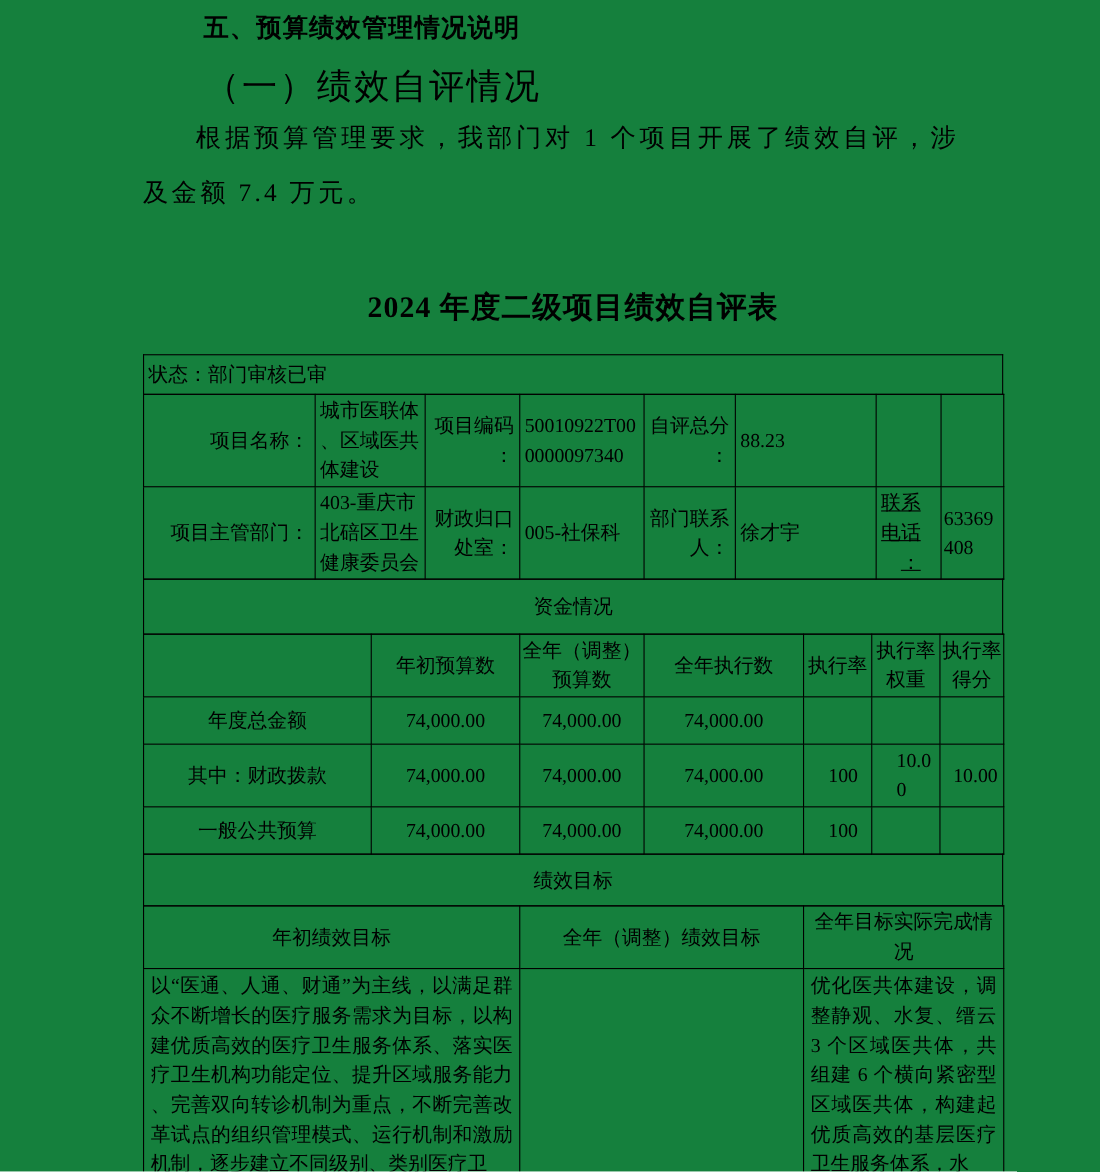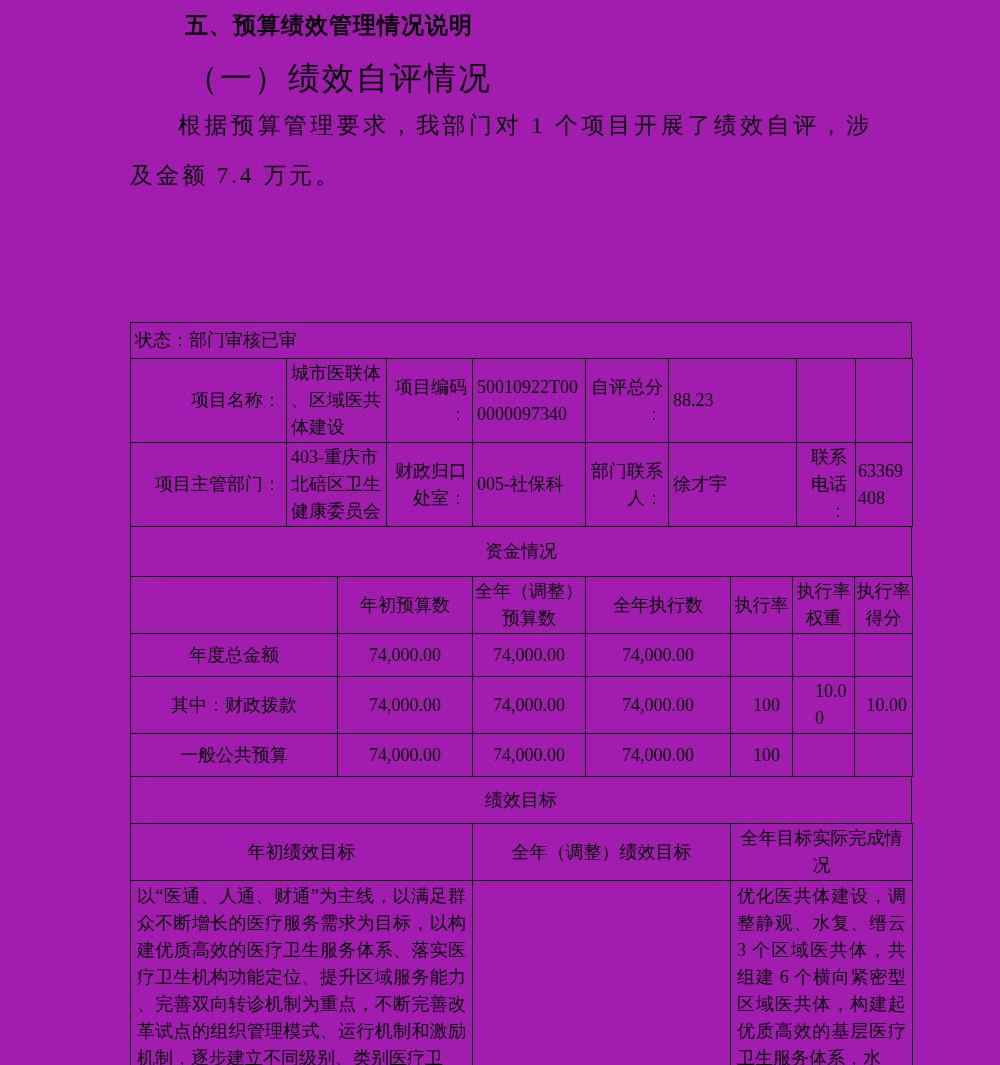--- a/index.html
+++ b/index.html
@@ -1,18 +1,18 @@
 <!DOCTYPE html>
 <html><head>
 <meta charset="utf-8">
 <style>
   html,body { margin:0; padding:0; background:#ffffff; }
   .page {
     position:relative; width:1000px; height:1065px; overflow:hidden;
-    background:#a21caf; color:#000;
+    background:#15803d; color:#000;
     font-family:"Liberation Serif", serif;
   }
   .h1 {
     position:absolute; left:185px; top:10px; margin:0;
     font-family:"Liberation Sans", sans-serif;
     font-size:23px; font-weight:700; letter-spacing:1px;
   }
   .h2 {
     position:absolute; left:186px; top:57px; margin:0;
     font-size:32px; font-weight:400; letter-spacing:2px;
@@ -58,20 +58,21 @@
   }
 </style>
 </head>
 <body>
 
 <div class="page">
 
   <h1 class="h1">五、预算绩效管理情况说明</h1>
   <h2 class="h2">（一）绩效自评情况</h2>
   <p class="para">根据预算管理要求，我部门对 1 个项目开展了绩效自评，涉及金额 7.4 万元。</p>
+  <p class="tbl-title">2024 年度二级项目绩效自评表</p>
 
   <div class="tables">
 
     <table class="status-t">
       <tbody>
           <tr>
         <td>状态：部门审核已审</td>
       </tr>
     </tbody>
       </table>
@@ -98,21 +99,21 @@
         <td class="val"></td>
         <td class="val"></td>
       </tr>
       <tr class="info-r1">
         <td class="lbl">项目主管部门：</td>
         <td class="val">403-重庆市北碚区卫生健康委员会</td>
         <td class="lbl">财政归口处室：</td>
         <td class="val">005-社保科</td>
         <td class="lbl">部门联系人：</td>
         <td class="val">徐才宇</td>
-        <td class="lbl" style="padding-right:8px;">联系电话：</td>
+        <td class="lbl" style="padding-right:18px;text-decoration:underline;">联系电话：</td>
         <td class="val" style="padding-left:2px;">63369408</td>
       </tr>
     </tbody>
       </table>
 
     <table class="sect-t">
       <tbody>
           <tr>
         <td>资金情况</td>
       </tr>

